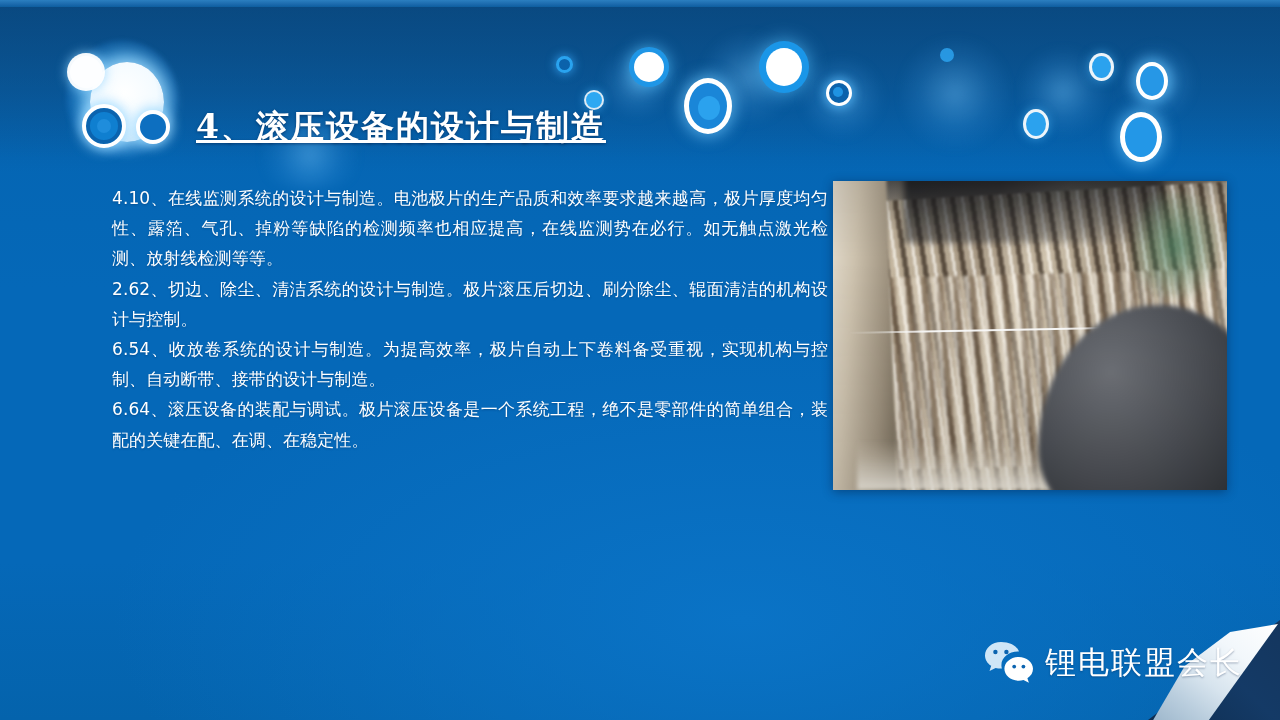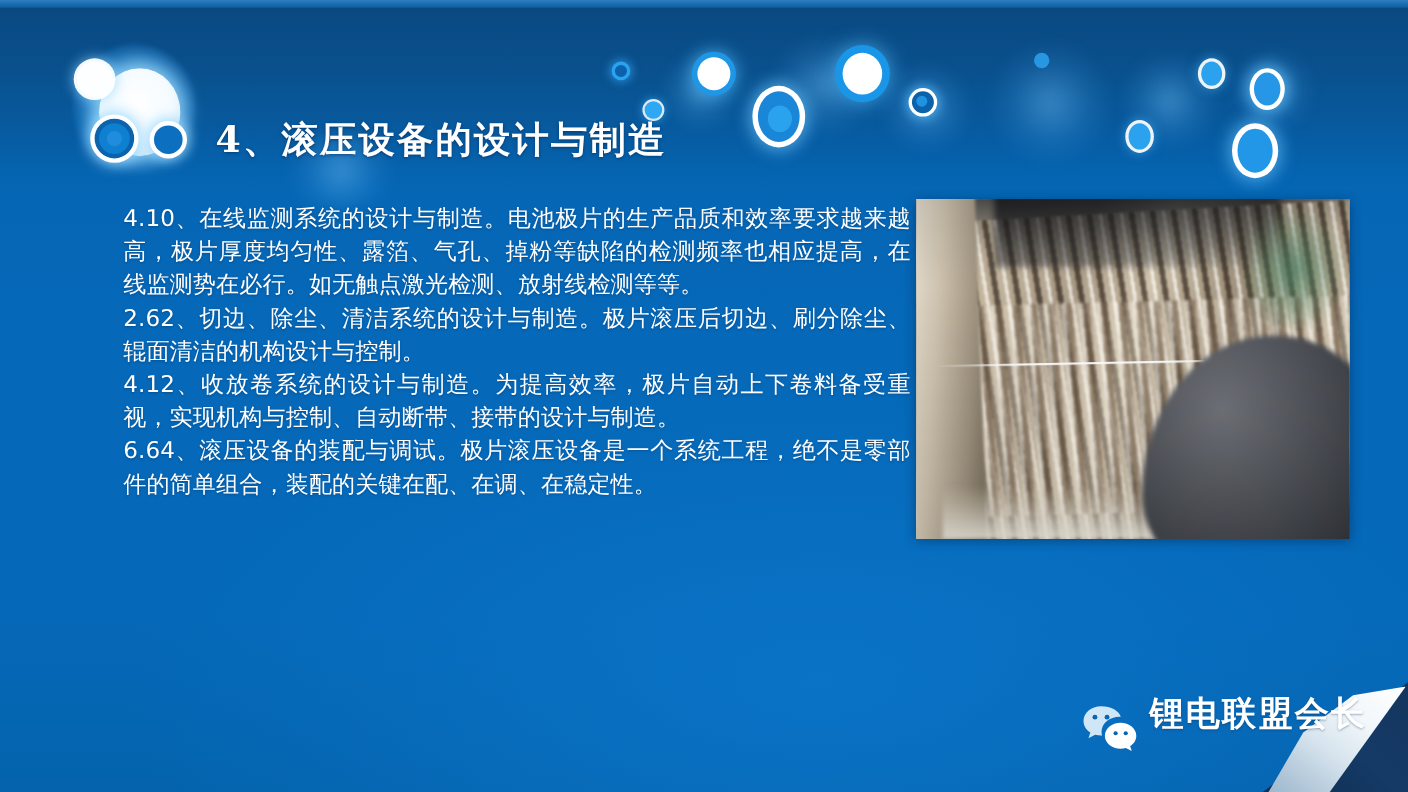--- a/index.html
+++ b/index.html
@@ -71,27 +71,28 @@
   }
 
   
   .title {
     position:absolute; left:196px; top:105px;
     font-family:"DejaVu Serif","Liberation Serif",serif;
     font-weight:700; font-size:33px; letter-spacing:2px;
     color:#ffffff;
     text-shadow:0 1px 3px rgba(0,30,70,.55);
     white-space:nowrap;
+    text-decoration:underline;
   }
 
   
   .body-text {
     position:absolute; left:112px; top:183px; width:716px;
     font-family:"DejaVu Sans","Liberation Sans",sans-serif;
-    font-size:21px; line-height:30.2px;
+    font-size:17px; line-height:30.2px;
     color:#ffffff;
     letter-spacing:.1px;
     text-shadow:0 1px 2px rgba(0,35,80,.35);
   }
   .body-text p { margin:0; text-align:justify; text-justify:inter-ideograph; }
 
   
   .photo {
     position:absolute; left:833px; top:181px; width:394px; height:309px;
     overflow:hidden;
@@ -147,23 +148,23 @@
     filter:blur(2px);
   }
   .photo .ph-shade { position:absolute; inset:0;
     background:linear-gradient(180deg, rgba(0,0,0,.10) 0%, rgba(0,0,0,0) 25%, rgba(0,0,0,.08) 100%);
   }
 
   
   .watermark { position:absolute; left:975px; top:628px; width:305px; height:92px; }
   .wm-icon { position:absolute; left:8px; top:12px; width:52px; height:44px; }
   .wm-text {
-    position:absolute; left:70px; top:0;
+    position:absolute; left:70px; top:14px;
     font-family:"DejaVu Sans","Liberation Sans",sans-serif;
-    font-size:31px; font-weight:700; color:#ffffff; letter-spacing:2px;
+    font-size:31px; font-weight:400; color:#ffffff; letter-spacing:2px;
     text-shadow:0 1px 2px rgba(0,30,70,.35);
     white-space:nowrap;
   }
   .curl-dark {
     position:absolute; right:0; bottom:0; width:132px; height:100px;
     background:linear-gradient(225deg, #14365e 0%, #143a66 45%, #0e2d50 100%);
     clip-path:polygon(100% 0%, 100% 100%, 0% 100%);
   }
   .curl-page {
     position:absolute; right:2px; bottom:-2px; width:126px; height:100px;
@@ -216,21 +217,21 @@
       <div class="em-c2i"></div>
     </div>
     <div class="em-c3"></div>
   </div>
 
   <div class="title">4、滚压设备的设计与制造</div>
 
   <div class="body-text">
     <p>4.10、在线监测系统的设计与制造。电池极片的生产品质和效率要求越来越高，极片厚度均匀性、露箔、气孔、掉粉等缺陷的检测频率也相应提高，在线监测势在必行。如无触点激光检测、放射线检测等等。</p>
     <p>2.62、切边、除尘、清洁系统的设计与制造。极片滚压后切边、刷分除尘、辊面清洁的机构设计与控制。</p>
-    <p>4.12、收放卷系统的设计与制造。为提高效率，极片自动上下卷料备受重视，实现机构与控制、自动断带、接带的设计与制造。</p>
+    <p>6.54、收放卷系统的设计与制造。为提高效率，极片自动上下卷料备受重视，实现机构与控制、自动断带、接带的设计与制造。</p>
     <p>6.64、滚压设备的装配与调试。极片滚压设备是一个系统工程，绝不是零部件的简单组合，装配的关键在配、在调、在稳定性。</p>
   </div>
 
   <div class="photo">
     <div class="ph-bg"></div>
     <div class="streaks"></div>
     <div class="streaks2"></div>
     <div class="roller-left"></div>
     <div class="dark-top"></div>
     <div class="green-top"></div>

